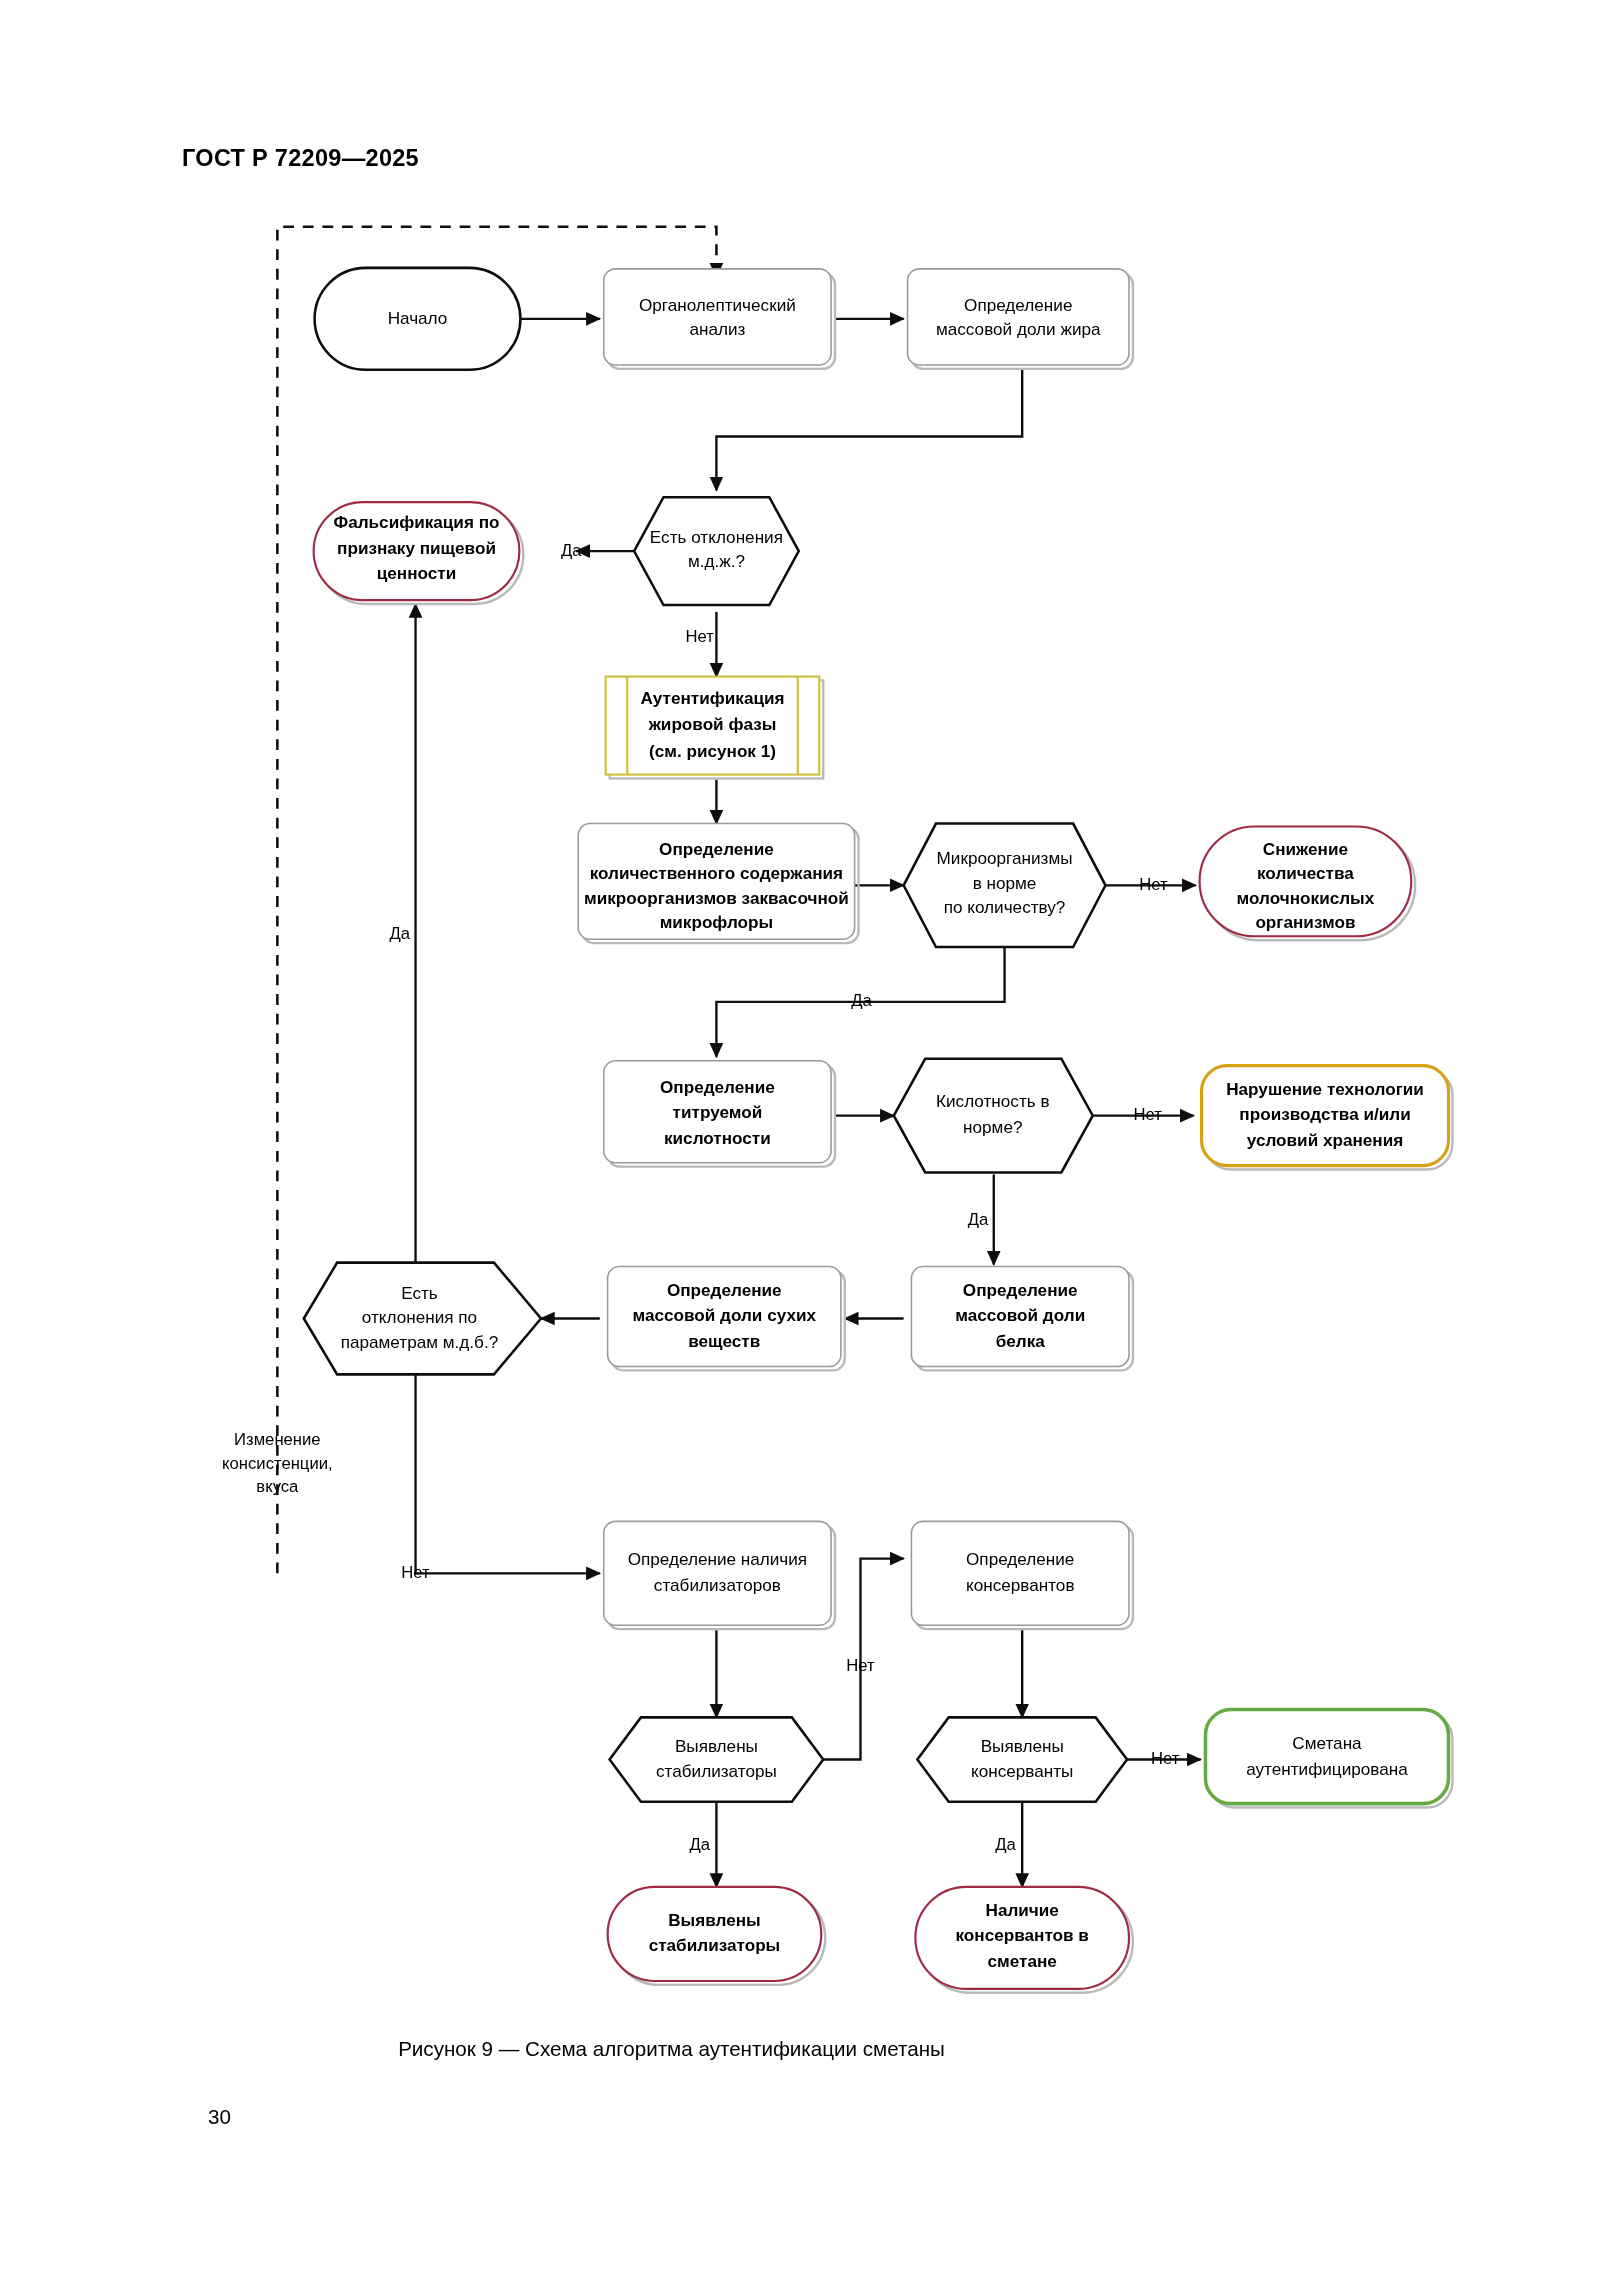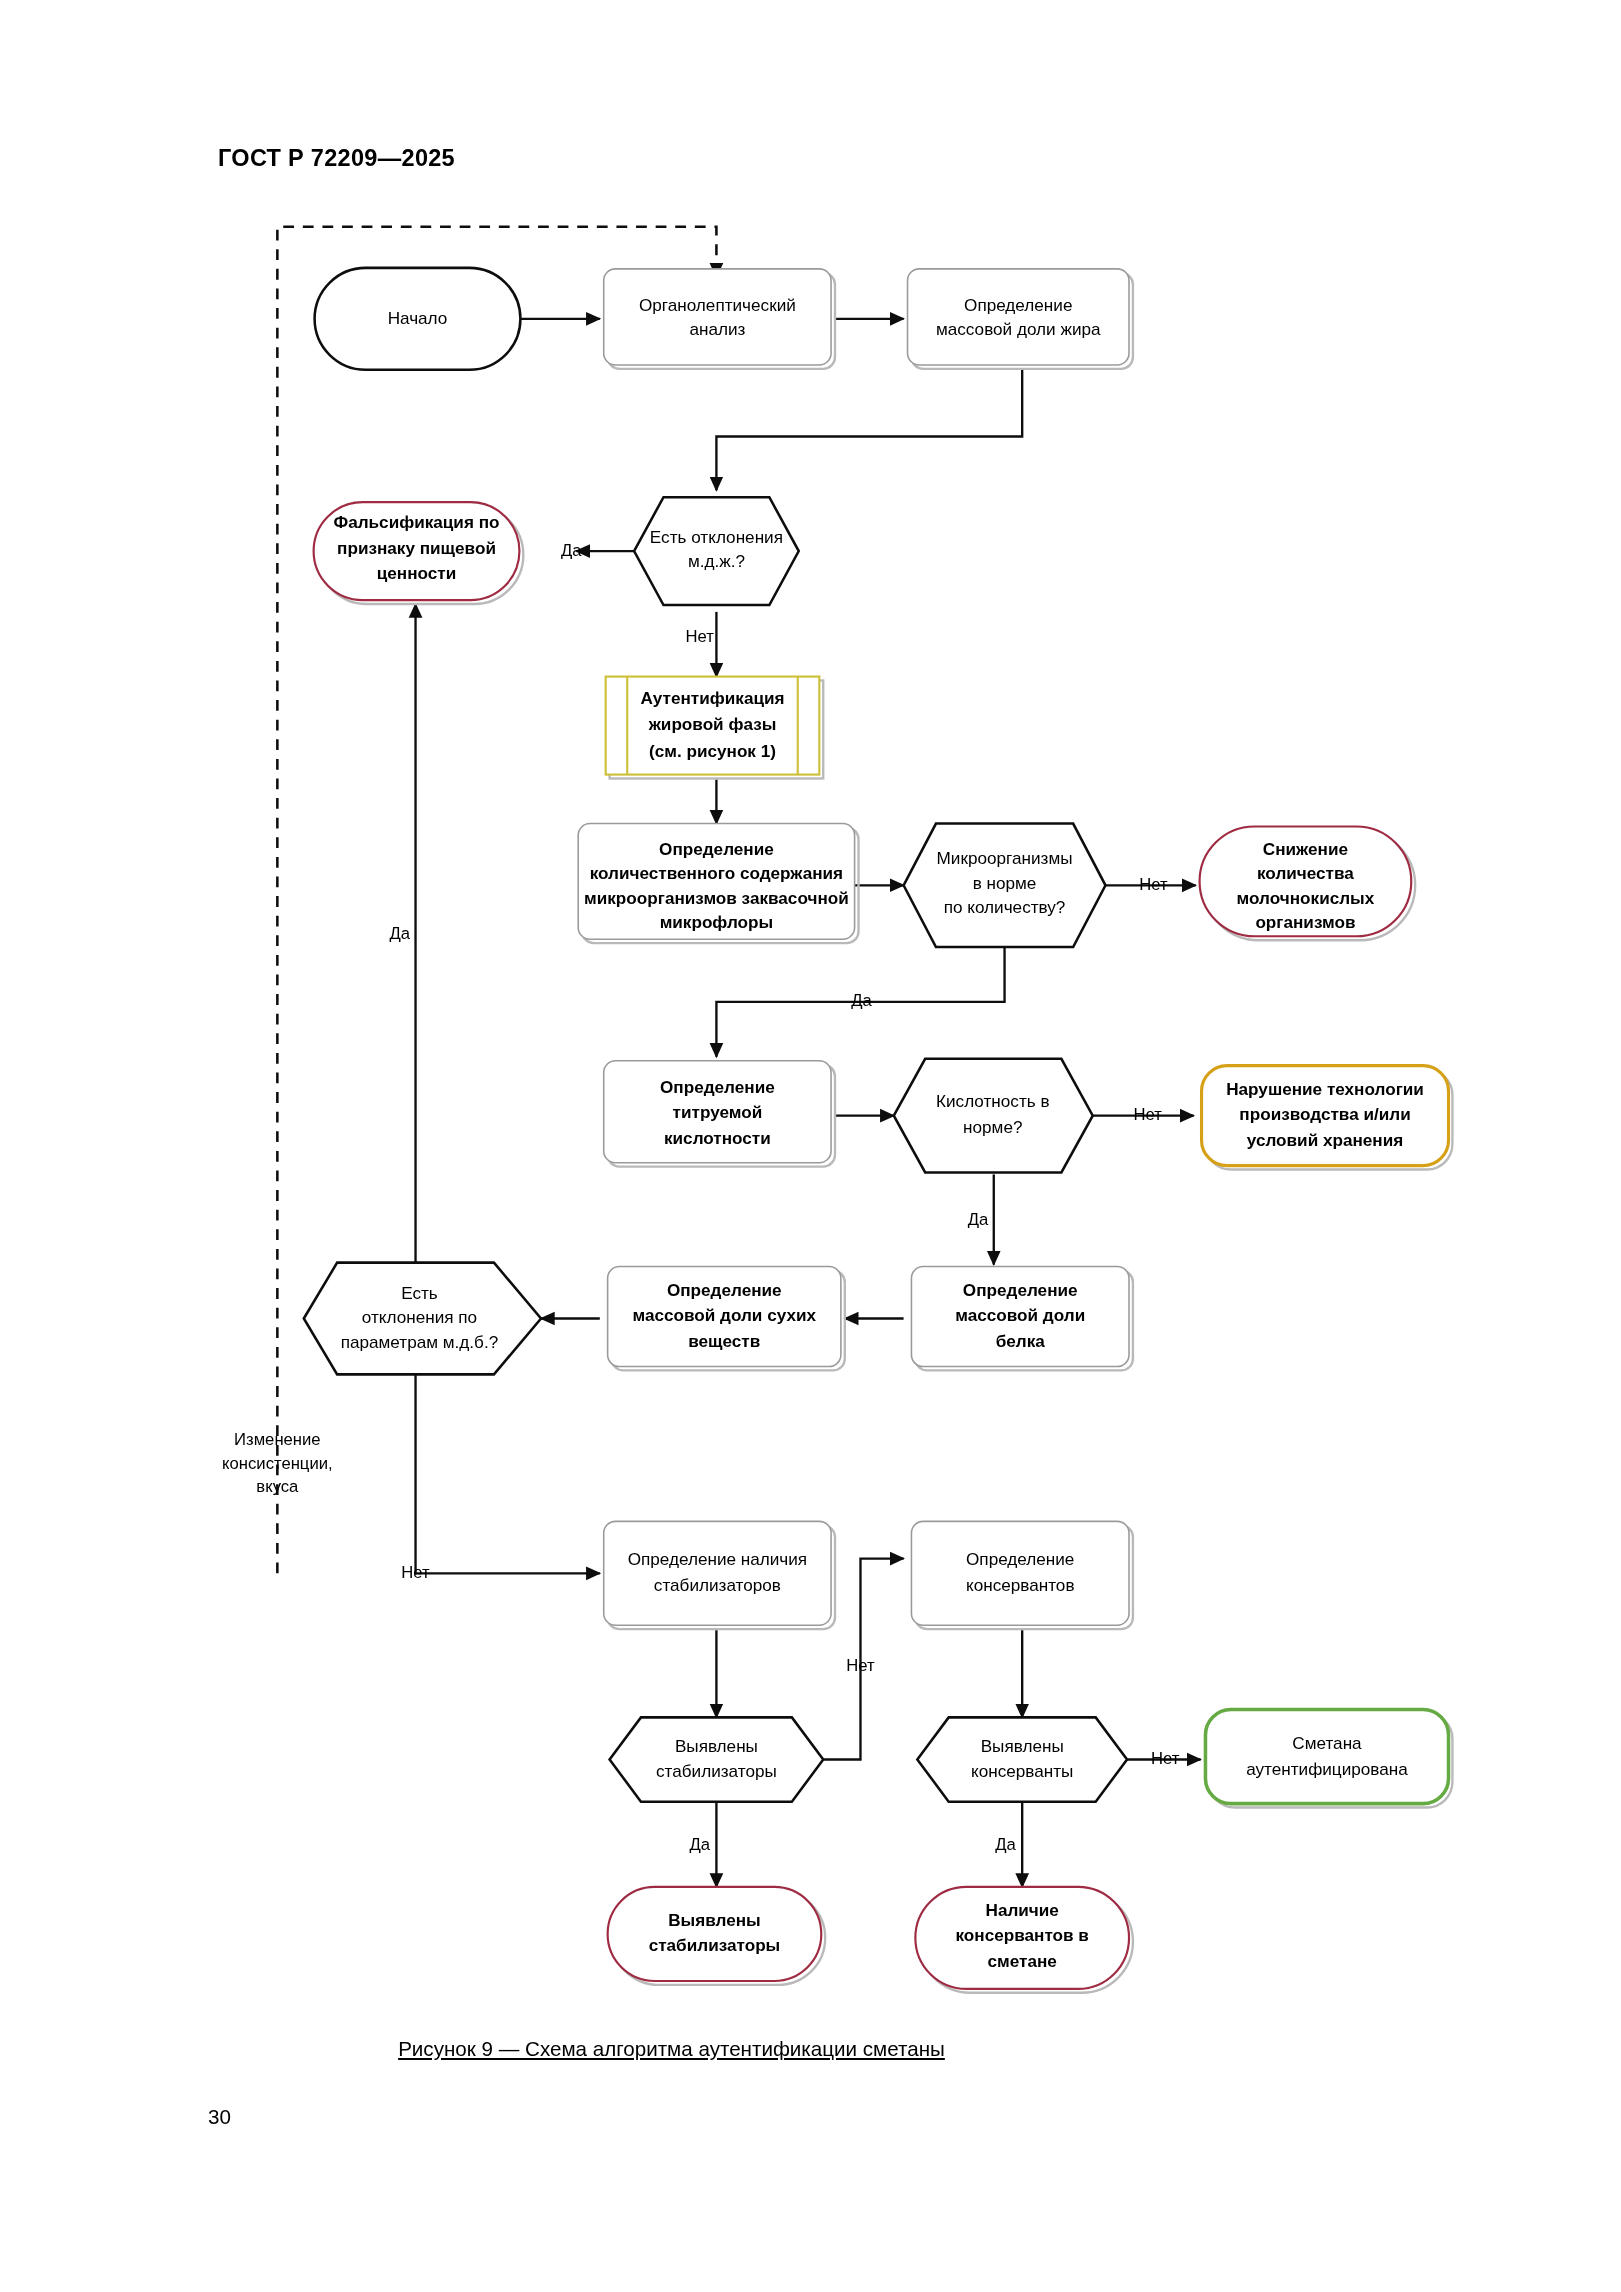--- a/index.html
+++ b/index.html
@@ -1,20 +1,20 @@
 <!DOCTYPE html>
 <html><head>
 <meta charset="utf-8">
 <style>
   html,body{margin:0;padding:0;background:#fff;}
   body{width:1621px;height:2293px;position:relative;
        font-family:"Liberation Sans","DejaVu Sans",sans-serif;color:#000;}
   #page{position:absolute;inset:0;}
-  #doc-header{position:absolute;left:182px;top:145px;font-size:23.5px;font-weight:bold;letter-spacing:0.3px;margin-left:36px;}
-  #fig-caption{position:absolute;left:0;top:2037px;width:1343px;text-align:center;font-size:20.6px;text-decoration:underline;}
+  #doc-header{position:absolute;left:182px;top:145px;font-size:23.5px;font-weight:bold;letter-spacing:0.3px;}
+  #fig-caption{position:absolute;left:0;top:2037px;width:1343px;text-align:center;font-size:20.6px;}
   #page-number{position:absolute;left:208px;top:2105px;font-size:20.6px;}
   svg#flow{position:absolute;left:0;top:0;width:1621px;height:2293px;}
   .nlabel{font-family:"Liberation Sans","DejaVu Sans",sans-serif;font-size:17.5px;fill:#000;text-anchor:middle;dominant-baseline:middle;}
   .nlabel.bold{font-weight:bold;}
   .elabel{font-family:"Liberation Sans","DejaVu Sans",sans-serif;font-size:17px;fill:#000;text-anchor:middle;dominant-baseline:middle;}
   .shape{fill:#fff;}
   .sh-gray{stroke:#9a9a9a;stroke-width:1.6;}
   .sh-black{stroke:#0d0d0d;stroke-width:2.6;}
   .sh-red{stroke:#9e2b42;stroke-width:2.2;}
   .sh-orange{stroke:#d6a017;stroke-width:3.2;}

